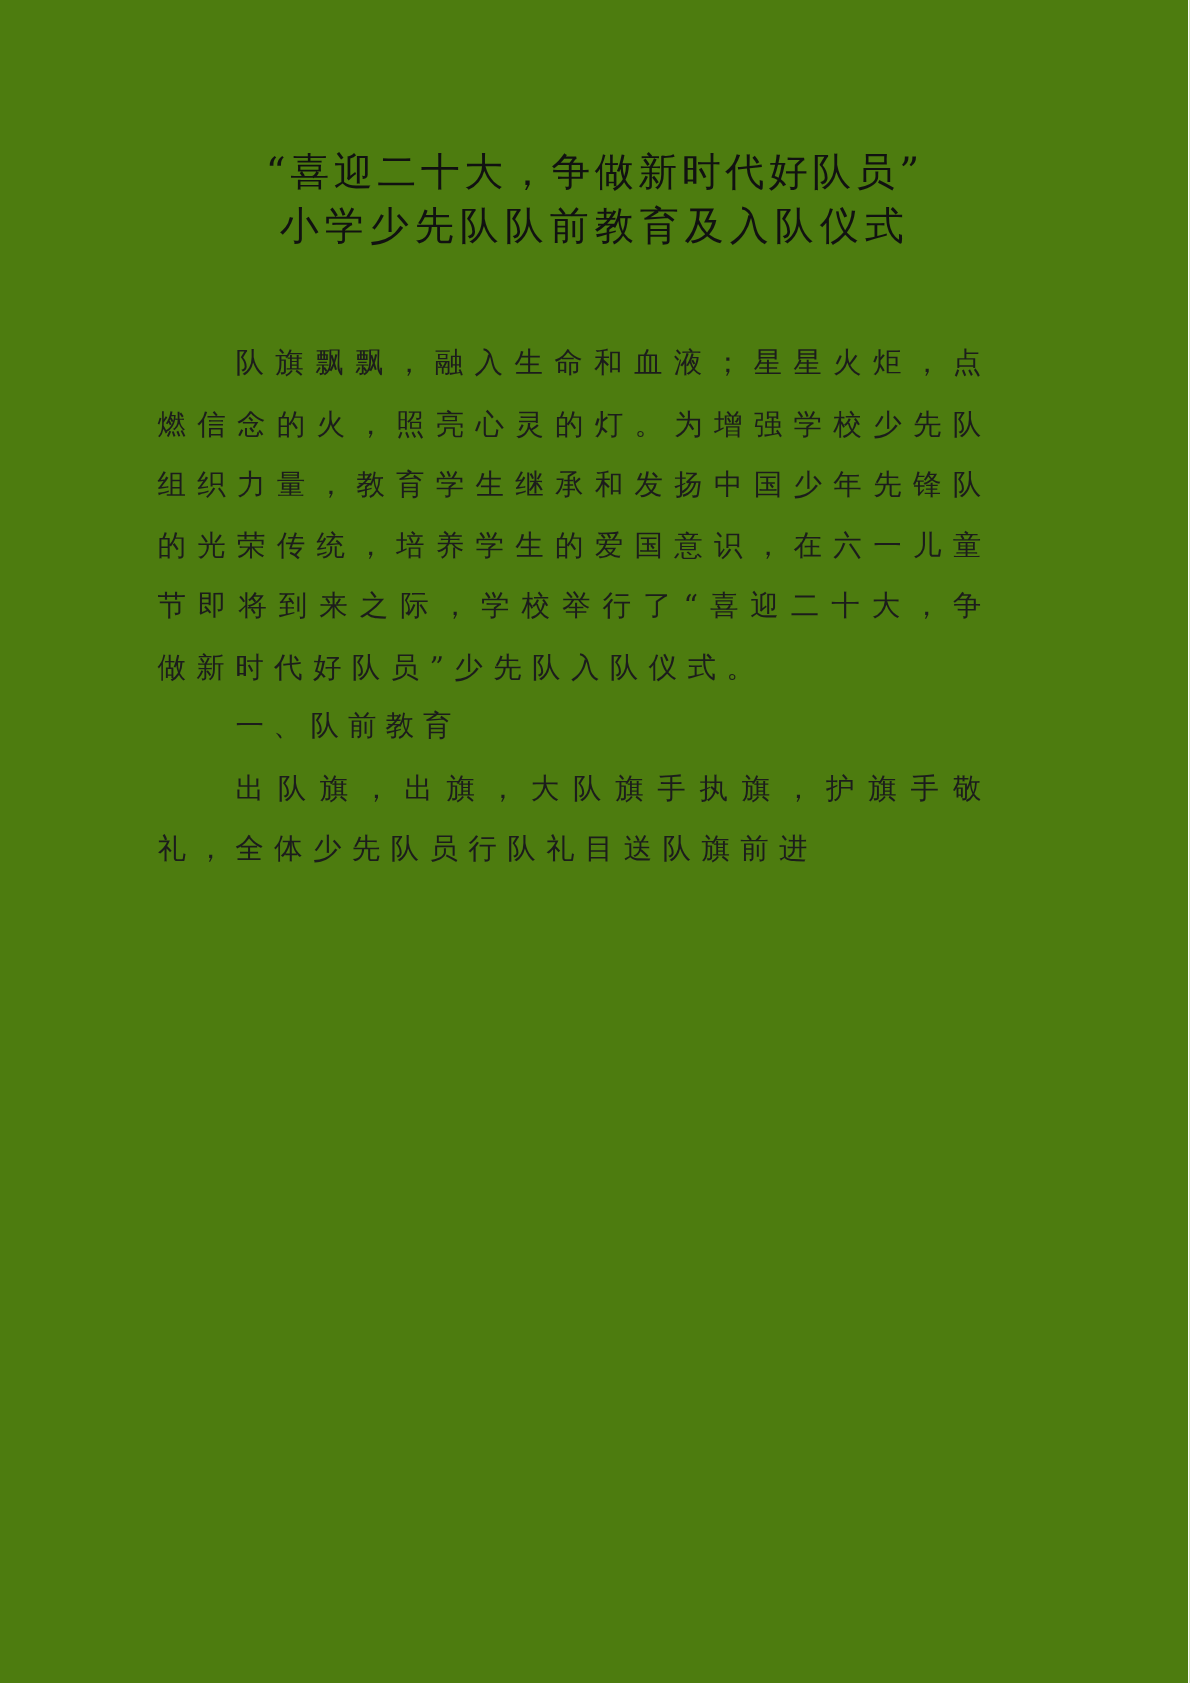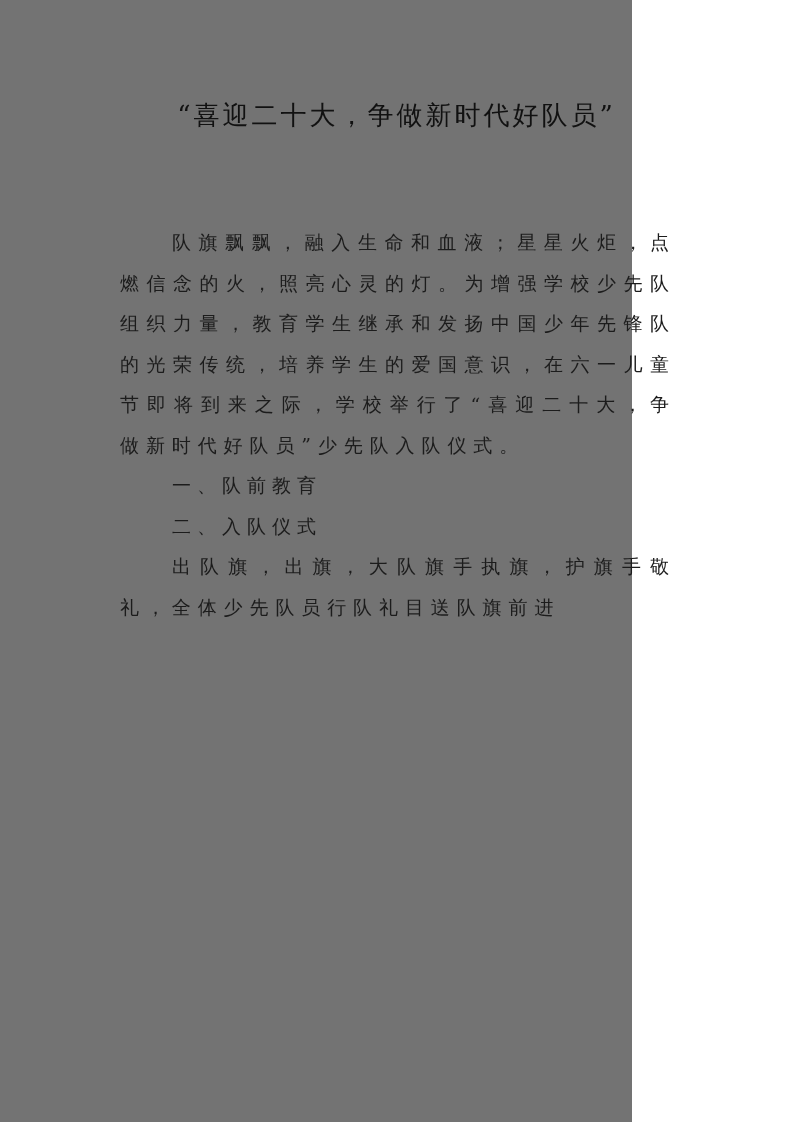--- a/index.html
+++ b/index.html
@@ -11,70 +11,71 @@
       width: 793px;
       height: 1122px;
       position: relative;
       overflow: hidden;
       font-family: "DejaVu Serif", "Liberation Serif", serif;
       color: #1a1a1a;
     }
     .page {
       position: absolute;
       left: 0; top: 0;
-      width: 632px;
+      width: 792px;
       height: 1122px;
-      background: #737373;
+      background: #4d7c0f;
     }
     .title-block {
       position: absolute;
       left: 0;
       top: 97px;
       width: 793px;
       text-align: center;
     }
     .title-line {
       font-size: 26px;
       line-height: 36px;
       letter-spacing: 3px;
       color: #111111;
       white-space: nowrap;
     }
     .title-line.second {
       letter-spacing: 4px;
     }
     .body-block {
       position: absolute;
-      left: 120px;
+      left: 105px;
       top: 222px;
       width: 556px;
     }
     .para {
       margin: 0;
       font-size: 19px;
       line-height: 40.5px;
       letter-spacing: 6.9px;
       text-indent: 52px;
       text-align: justify;
       color: #1c1c1c;
       word-break: break-all;
     }
     .para.heading {
       letter-spacing: 6px;
+      font-family: Liberation Serif, serif;
     }
   </style>
 </head>
 <body>
 
 <div class="page">
 
   <div class="title-block">
     <div class="title-line first">“喜迎二十大，争做新时代好队员”</div>
+    <div class="title-line second">小学少先队队前教育及入队仪式</div>
   </div>
 
   <div class="body-block">
     <p class="para">队旗飘飘，融入生命和血液；星星火炬，点燃信念的火，照亮心灵的灯。为增强学校少先队组织力量，教育学生继承和发扬中国少年先锋队的光荣传统，培养学生的爱国意识，在六一儿童节即将到来之际，学校举行了“喜迎二十大，争做新时代好队员”少先队入队仪式。</p>
     <p class="para heading">一、队前教育</p>
-    <p class="para heading">二、入队仪式</p>
     <p class="para">出队旗，出旗，大队旗手执旗，护旗手敬礼，全体少先队员行队礼目送队旗前进</p>
   </div>
 
 </div>
 
 </body></html>

